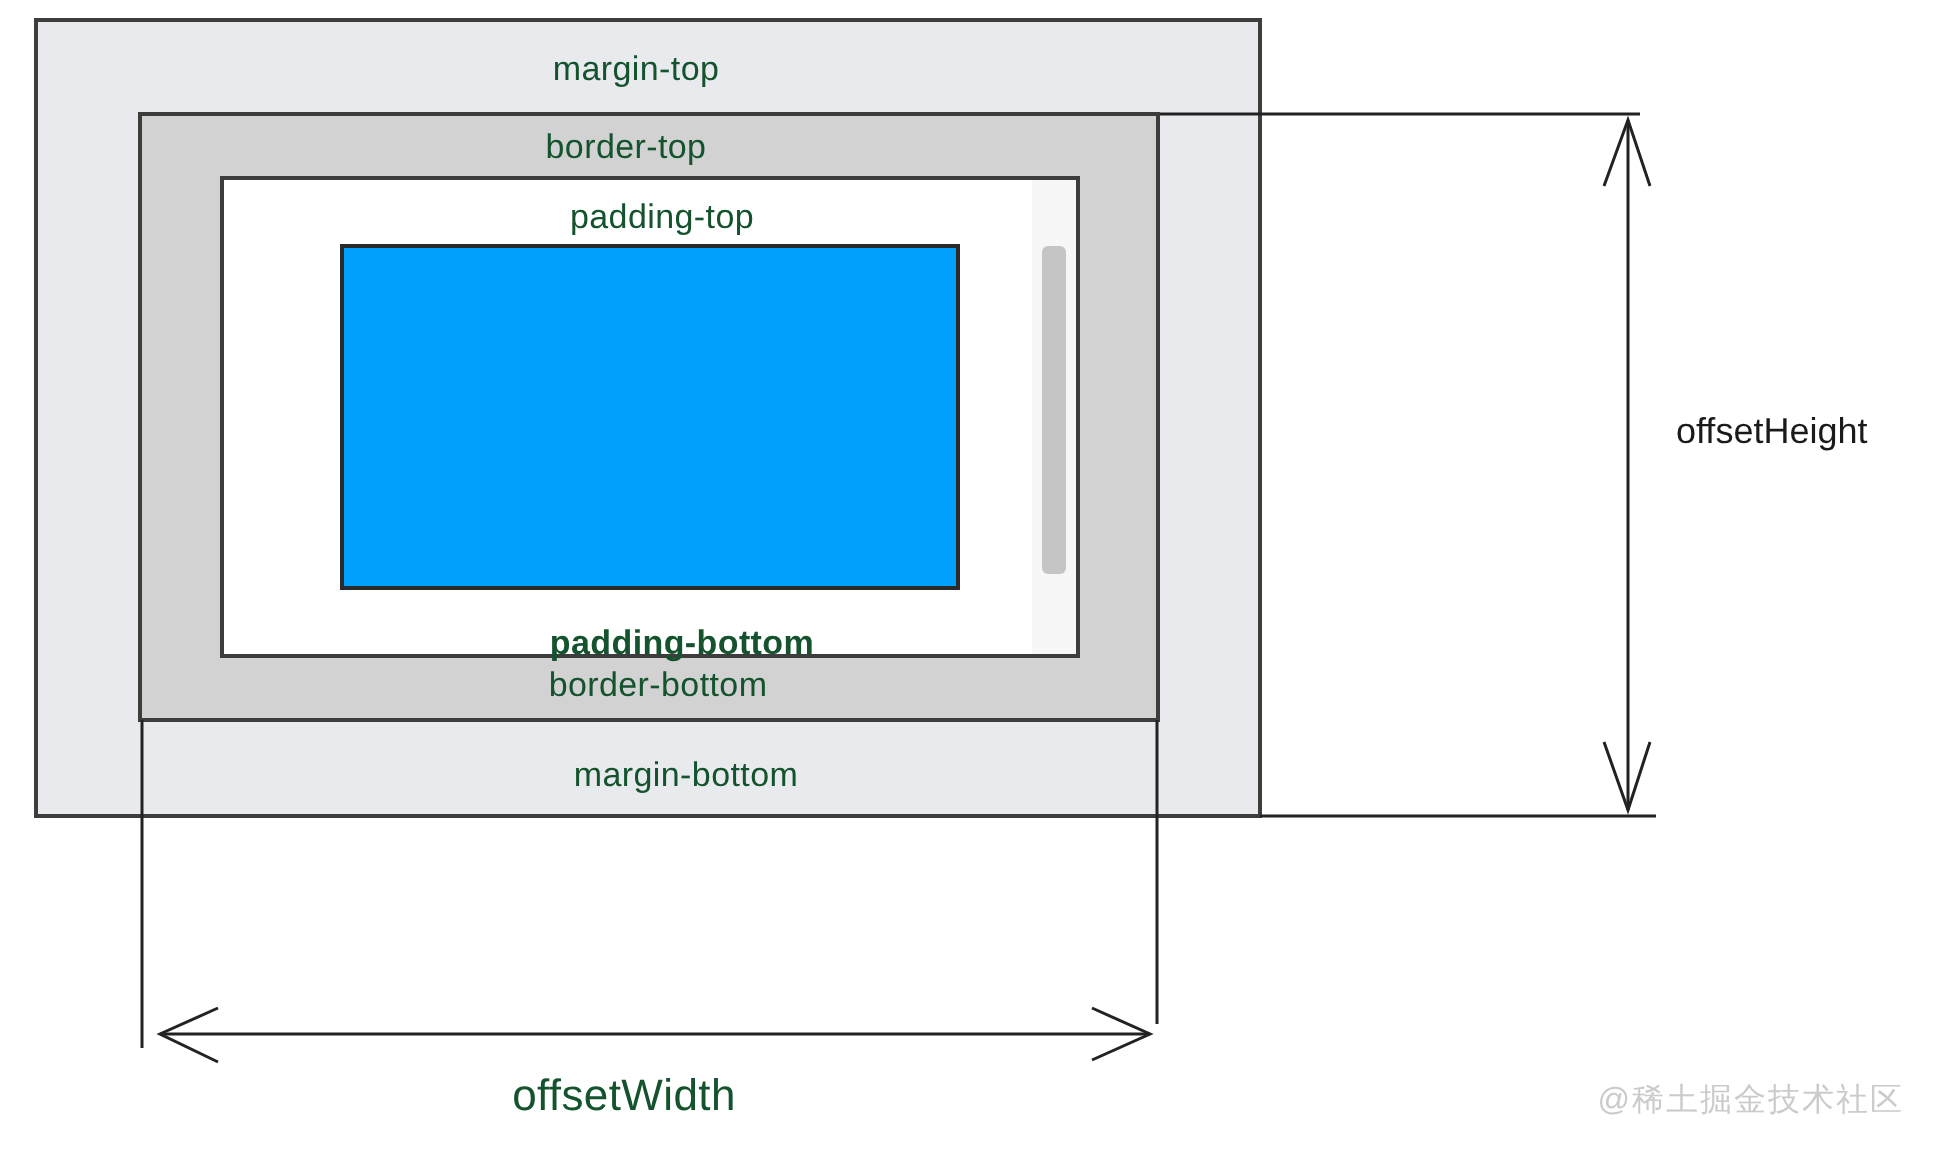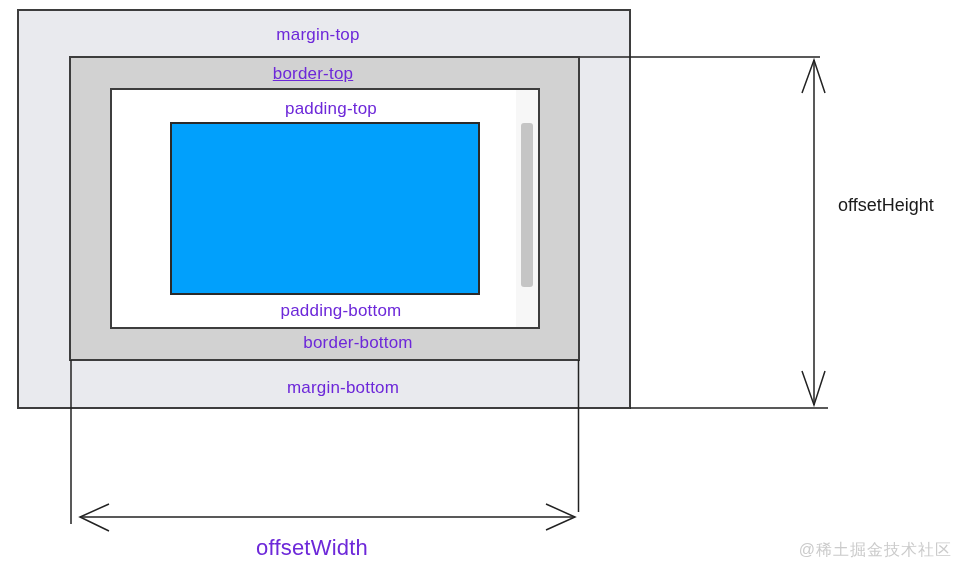--- a/index.html
+++ b/index.html
@@ -24,35 +24,35 @@
   .content-box { left: 170px; top: 122px; width: 310px; height: 173px; border: 2px solid #2a2a2a; }
 
   .scrollbar-track { left: 516px; top: 90px;  width: 22px; height: 237px; }
   .scrollbar-thumb { left: 521px; top: 123px; width: 12px; height: 164px; border-radius: 3px; }
 
   
   .lbl {
     position: absolute;
     transform: translate(-50%, -50%);
     font-size: 17px;
-    color: #6d28d9;
+    color: #14532d;
     white-space: nowrap;
     letter-spacing: 0.2px;
   }
   .lbl-margin-top     { left: 318px; top: 35px;  }
-  .lbl-border-top     { left: 313px; top: 74px; text-decoration: underline;  }
+  .lbl-border-top     { left: 313px; top: 74px;  }
   .lbl-padding-top    { left: 331px; top: 109px; }
-  .lbl-padding-bottom { left: 341px; top: 311px; }
-  .lbl-border-bottom  { left: 358px; top: 343px; text-align: center; }
+  .lbl-padding-bottom { left: 341px; top: 322px; font-weight: bold; }
+  .lbl-border-bottom  { left: 329px; top: 343px; text-align: center; }
   .lbl-margin-bottom  { left: 343px; top: 388px; text-align: right; }
 
   .lbl-offset-width  { left: 312px; top: 548px; font-size: 22px; }
   .lbl-offset-height {
     position: absolute;
-    left: 838px; top: 205px;
+    left: 838px; top: 216px;
     transform: translateY(-50%);
     font-size: 18px;
     color: #1a1a1a;
     white-space: nowrap;
   }
 
   svg.measure {
     position: absolute;
     left: 0; top: 0;
     width: 968px; height: 577px;

